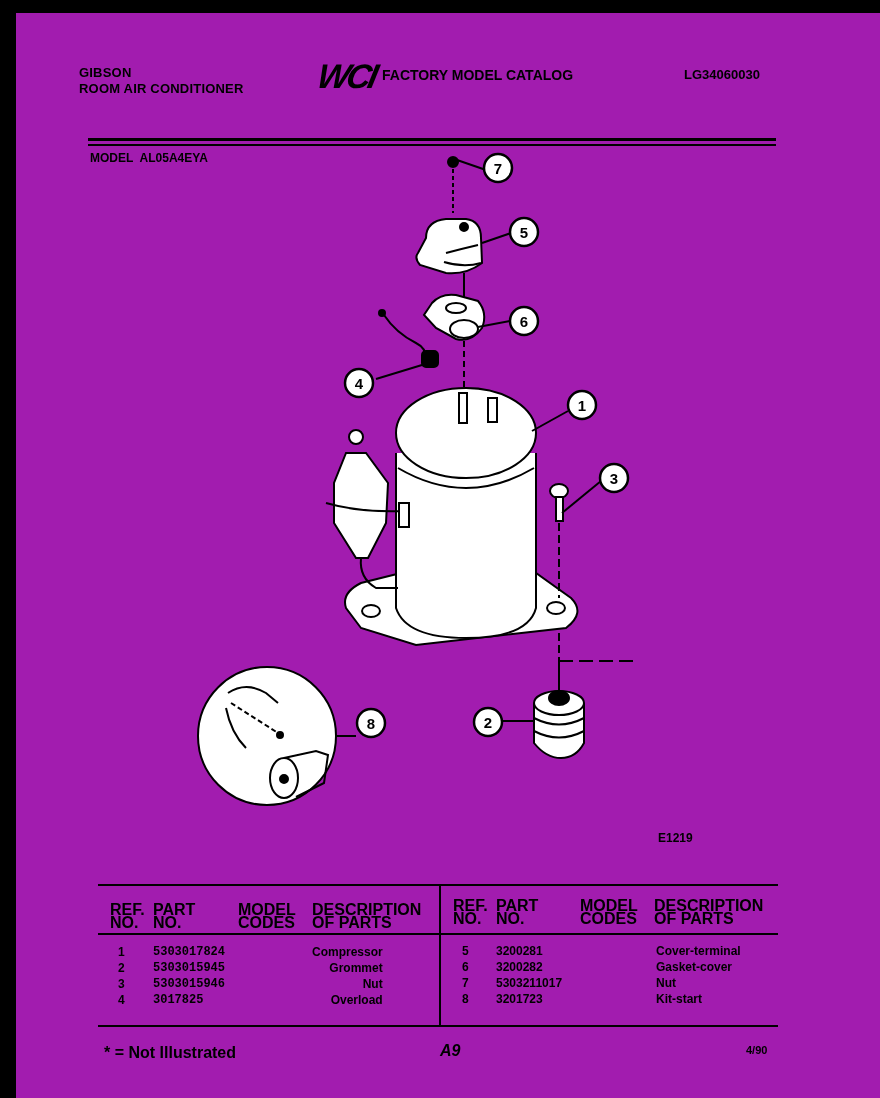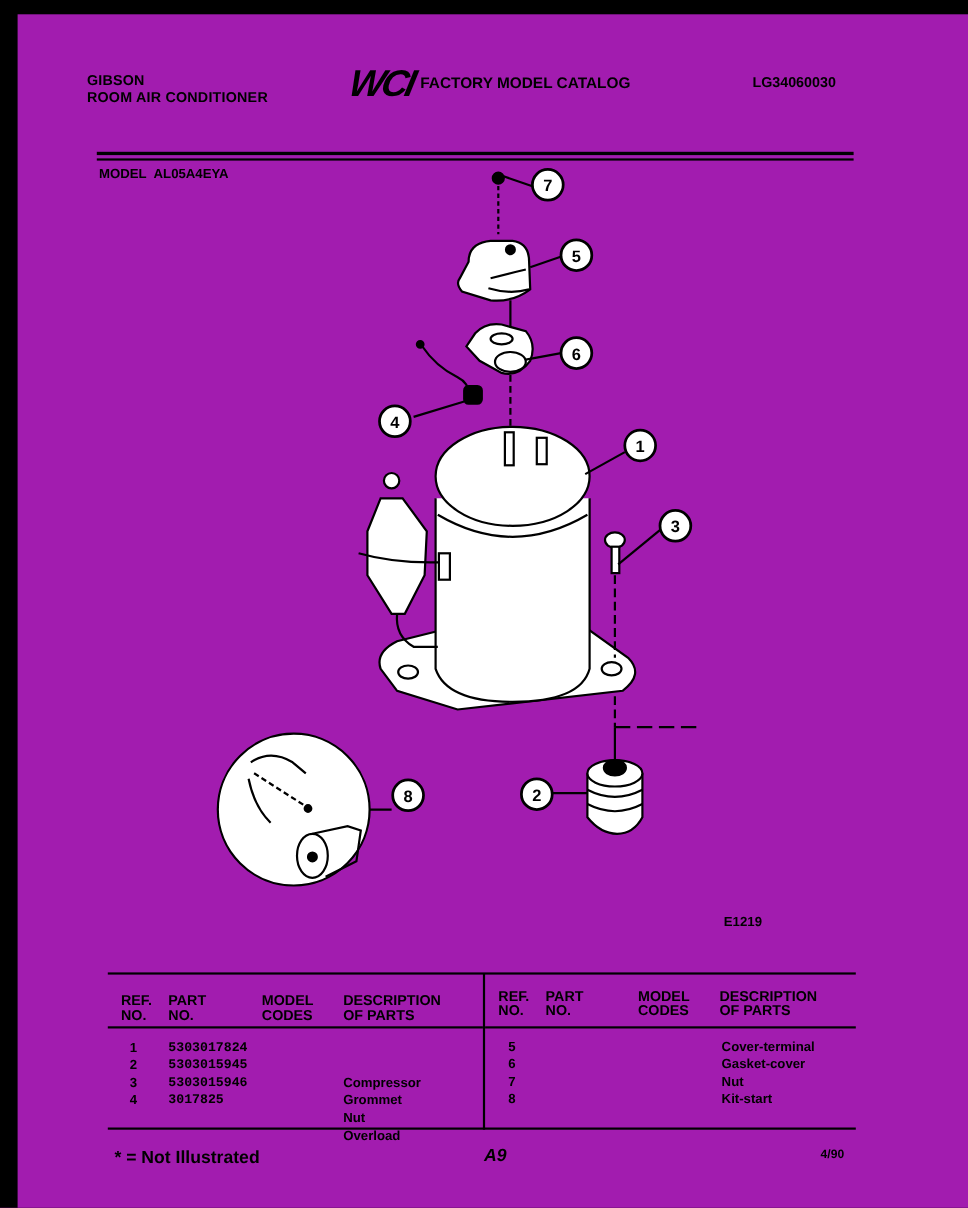--- a/index.html
+++ b/index.html
@@ -23,21 +23,21 @@
     .rule2 { left: 72px; top: 131px; width: 688px; height: 2px; background: #000; }
     .model { left: 74px; top: 138px; font-weight: bold; font-size: 12px; }
     .diagram-id { left: 642px; top: 818px; font-weight: bold; font-size: 12px; }
     svg.diagram { position: absolute; left: 0; top: 0; }
     
     .tbl-top { left: 82px; top: 871px; width: 680px; height: 2px; background: #000; }
     .tbl-bottom { left: 82px; top: 1012px; width: 680px; height: 2px; background: #000; }
     .tbl-mid { left: 423px; top: 872px; width: 2px; height: 142px; background: #000; }
     .hdr-rule-l { left: 82px; top: 920px; width: 341px; height: 2px; background: #000; }
     .hdr-rule-r { left: 425px; top: 920px; width: 337px; height: 2px; background: #000; }
-    .colhdr { font-weight: bold; font-size: 13px; line-height: 13px; }
+    .colhdr { font-weight: bold; font-size: 16px; line-height: 13px; }
     .cell { font-weight: bold; font-size: 12px; line-height: 16px; }
     .footer-note { left: 88px; top: 1031px; font-weight: bold; font-size: 16px; }
     .page-no { left: 424px; top: 1029px; font-weight: bold; font-size: 16px; font-style: italic; }
     .date { left: 730px; top: 1031px; font-weight: bold; font-size: 11px; }
   </style>
 </head>
 <body>
 
 <div class="page">
 
@@ -208,33 +208,39 @@
     <div>2</div>
     <div>3</div>
     <div>4</div>
   </div>
   <div class="abs cell" style="left:137px; top:931px;font-family:Liberation Mono, monospace;">
     <div>5303017824</div>
     <div>5303015945</div>
     <div>5303015946</div>
     <div>3017825</div>
   </div>
-  <div class="abs cell" style="left:296px; top:963px;">
+  <div class="abs cell" style="left:296px; top:931px;text-align:right;">
     <div>Compressor</div>
     <div>Grommet</div>
     <div>Nut</div>
     <div>Overload</div>
   </div>
 
   <div class="abs cell" style="left:446px; top:930px;">
     <div>5</div>
     <div>6</div>
     <div>7</div>
     <div>8</div>
   </div>
+  <div class="abs cell" style="left:480px; top:930px;">
+    <div>3200281</div>
+    <div>3200282</div>
+    <div>5303211017</div>
+    <div>3201723</div>
+  </div>
   <div class="abs cell" style="left:640px; top:930px;">
     <div>Cover-terminal</div>
     <div>Gasket-cover</div>
     <div>Nut</div>
     <div>Kit-start</div>
   </div>
 
   <div class="abs footer-note">* = Not Illustrated</div>
   <div class="abs page-no">A9</div>
   <div class="abs date">4/90</div>

